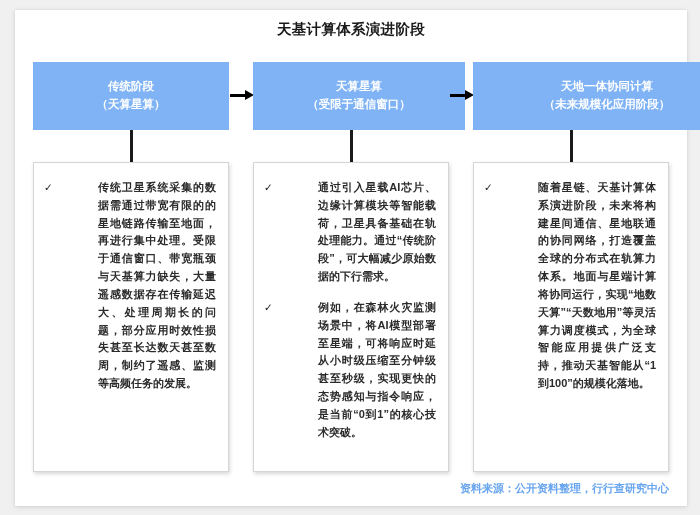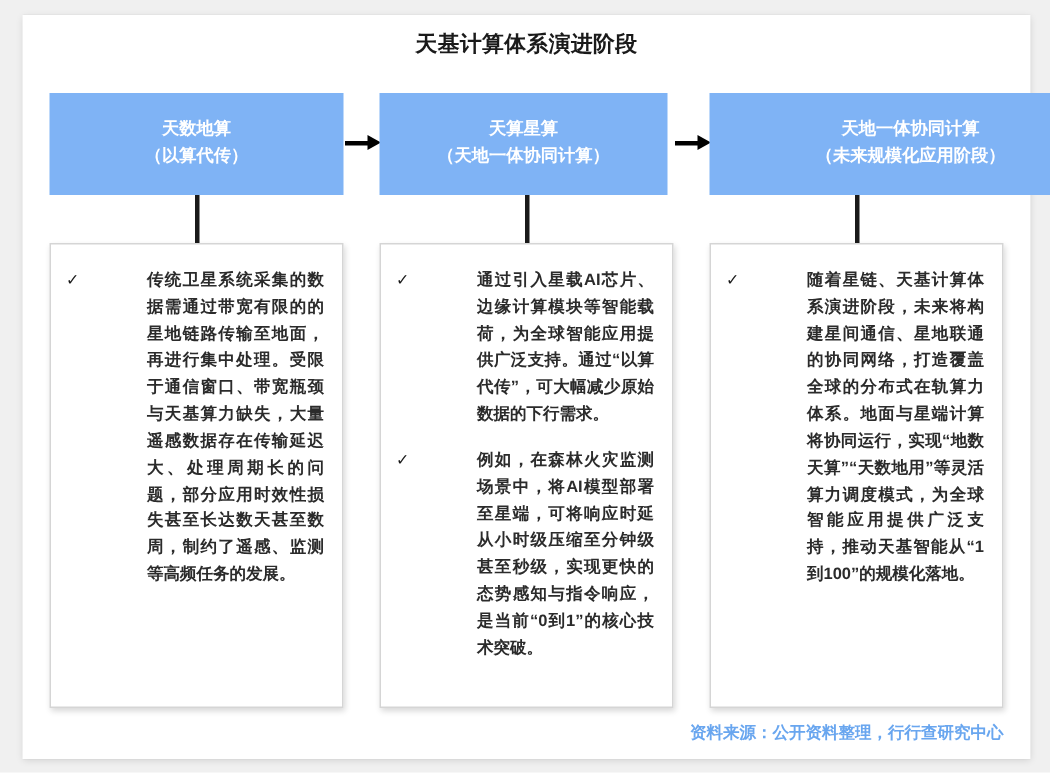--- a/index.html
+++ b/index.html
@@ -55,21 +55,21 @@
     align-items: center;
     justify-content: center;
     font-size: 11.5px;
     font-weight: bold;
     line-height: 1.55;
     text-align: center;
   }
   .stage-box .l2 { font-weight: bold; }
 
   .stage-box.s1 { left: 18px;  width: 196px; }
-  .stage-box.s2 { left: 238px; width: 192px; text-align: center; }
+  .stage-box.s2 { left: 238px; width: 212px; text-align: center; }
   .stage-box.s3 { left: 458px; width: 196px; padding-left: 36px; }
 
   
   .arrow {
     position: absolute;
     top: 28px;
     width: 24px;
     height: 11px;
   }
   .arrow.a1 { left: 215px; }
@@ -158,32 +158,32 @@
 </head>
 <body>
 
 <div class="canvas">
 
   <div class="chart-title">天基计算体系演进阶段</div>
 
   <div class="stage-row">
 
     <div class="stage-box s1">
-      <div class="l1">天数地算</div>
-      <div class="l2">（以算代传）</div>
+      <div class="l1">传统阶段</div>
+      <div class="l2">（天算星算）</div>
     </div>
 
     <div class="arrow a1">
       <div class="shaft"></div>
       <div class="head"></div>
     </div>
 
     <div class="stage-box s2">
       <div class="l1">天算星算</div>
-      <div class="l2">（天地一体协同计算）</div>
+      <div class="l2">（受限于通信窗口）</div>
     </div>
 
     <div class="arrow a2">
       <div class="shaft"></div>
       <div class="head"></div>
     </div>
 
     <div class="stage-box s3">
       <div class="l1">天地一体协同计算</div>
       <div class="l2">（未来规模化应用阶段）</div>
@@ -198,21 +198,21 @@
   <div class="detail-box d1">
     <div class="bullet">
       <span class="check">✓</span>
       <span class="txt">传统卫星系统采集的数据需通过带宽有限的的星地链路传输至地面，再进行集中处理。受限于通信窗口、带宽瓶颈与天基算力缺失，大量遥感数据存在传输延迟大、处理周期长的问题，部分应用时效性损失甚至长达数天甚至数周，制约了遥感、监测等高频任务的发展。</span>
     </div>
   </div>
 
   <div class="detail-box d2">
     <div class="bullet">
       <span class="check">✓</span>
-      <span class="txt">通过引入星载AI芯片、边缘计算模块等智能载荷，为全球智能应用提供广泛支持。通过“以算代传”，可大幅减少原始数据的下行需求。</span>
+      <span class="txt">通过引入星载AI芯片、边缘计算模块等智能载荷，卫星具备基础在轨处理能力。通过“传统阶段”，可大幅减少原始数据的下行需求。</span>
     </div>
     <div class="bullet">
       <span class="check">✓</span>
       <span class="txt">例如，在森林火灾监测场景中，将AI模型部署至星端，可将响应时延从小时级压缩至分钟级甚至秒级，实现更快的态势感知与指令响应，是当前“0到1”的核心技术突破。</span>
     </div>
   </div>
 
   <div class="detail-box d3">
     <div class="bullet">
       <span class="check">✓</span>

